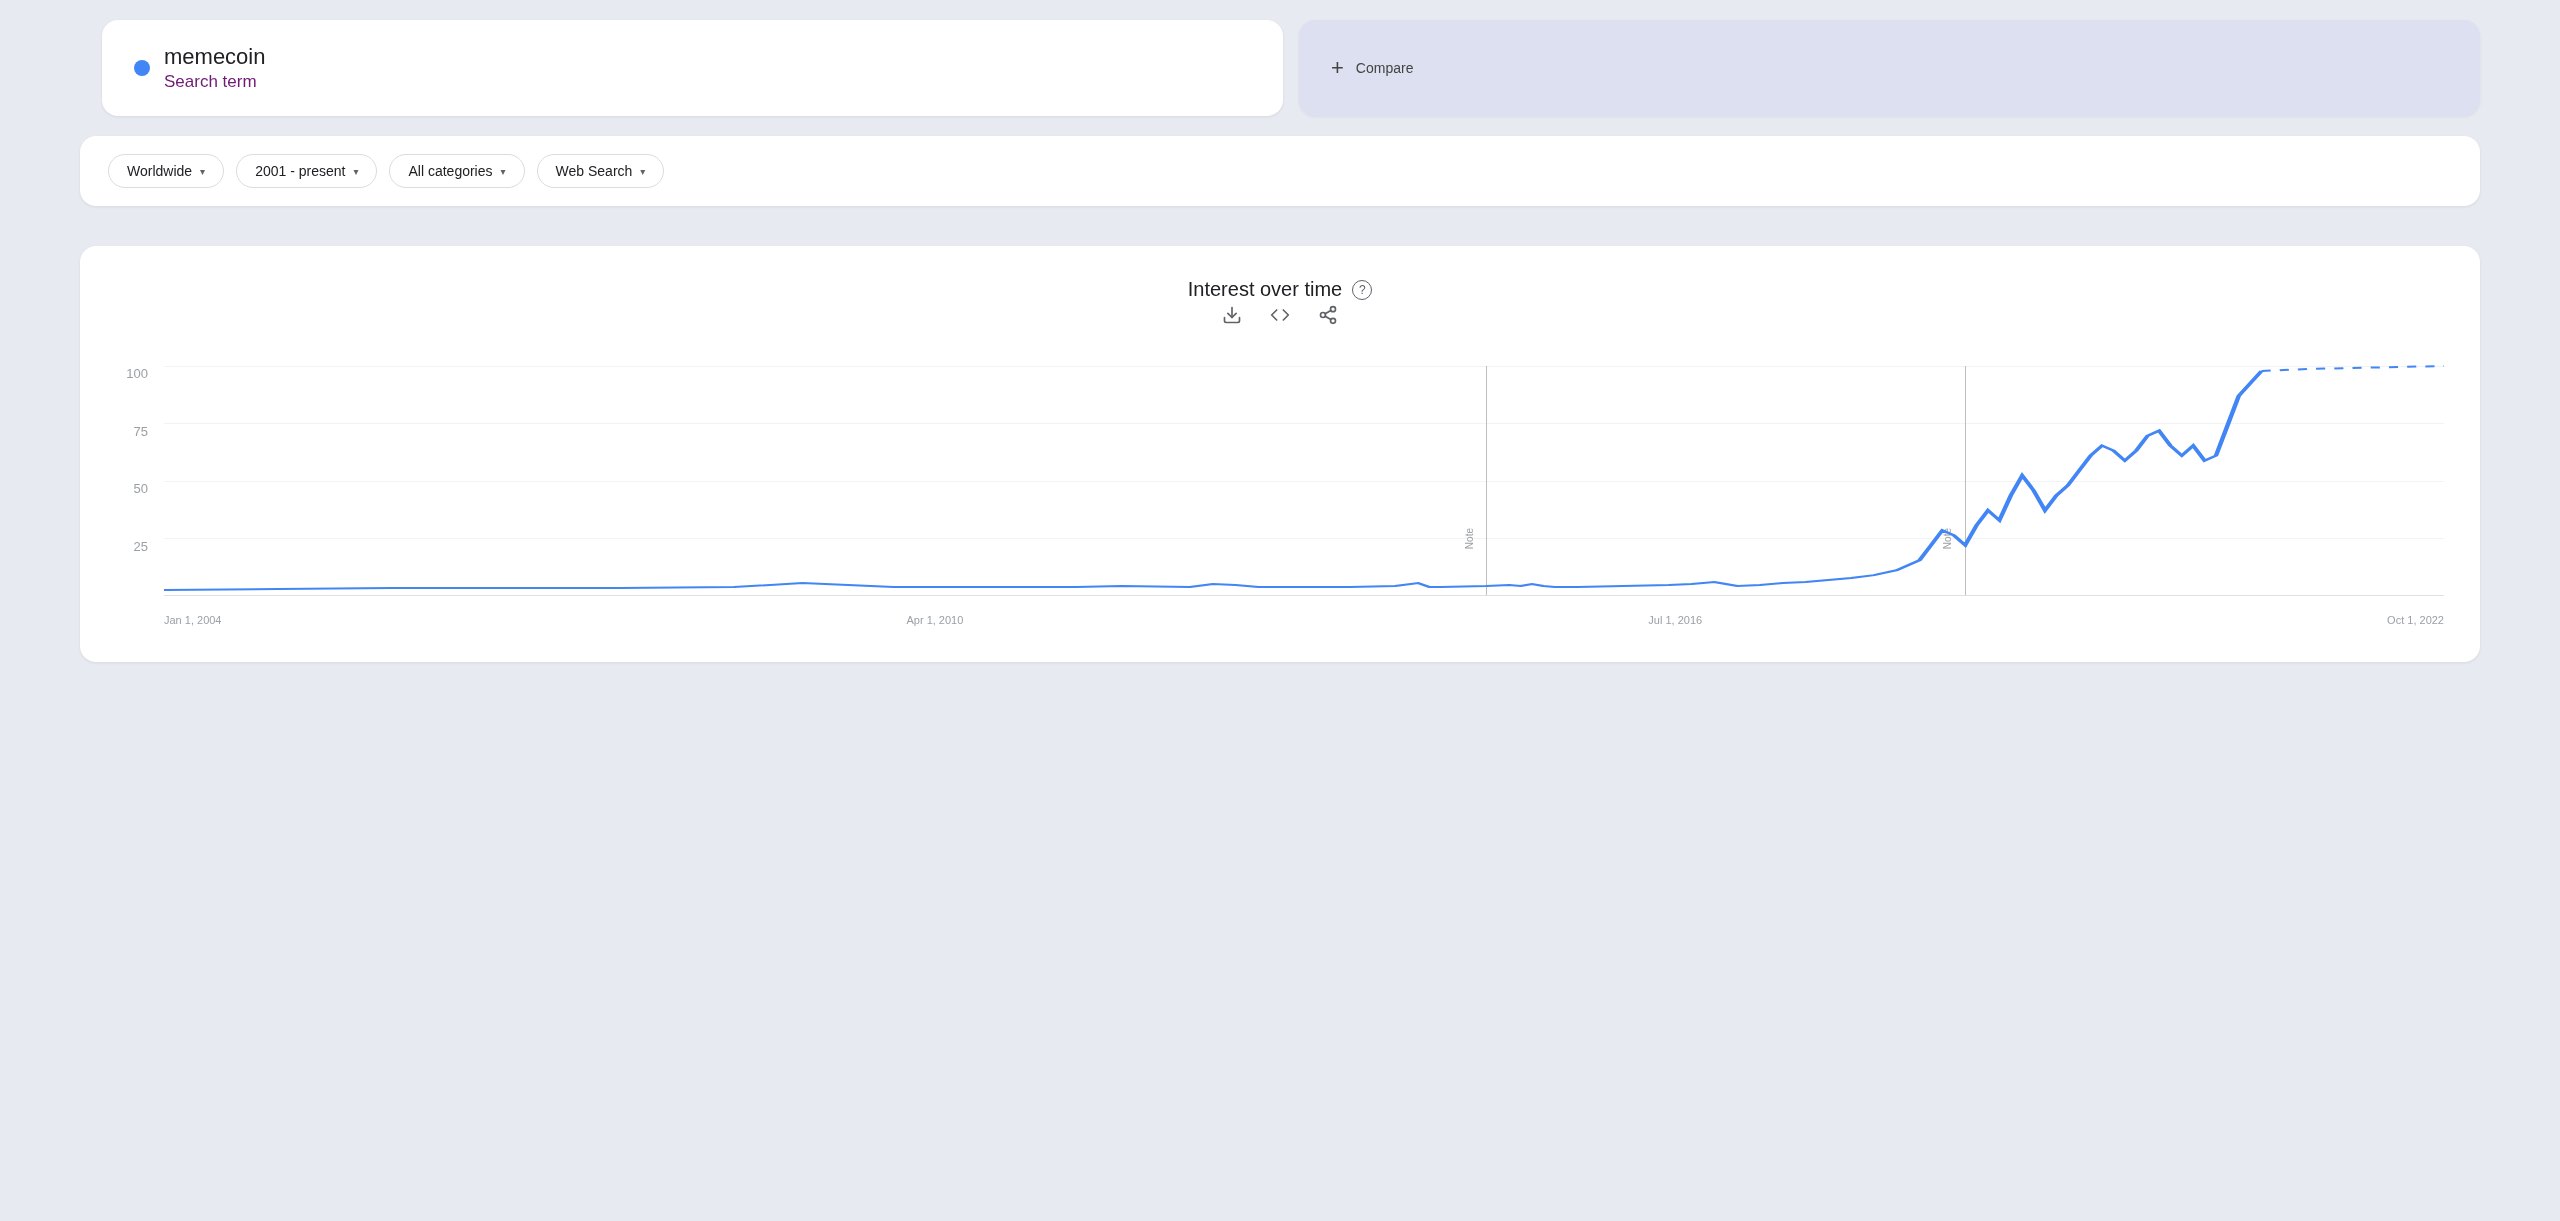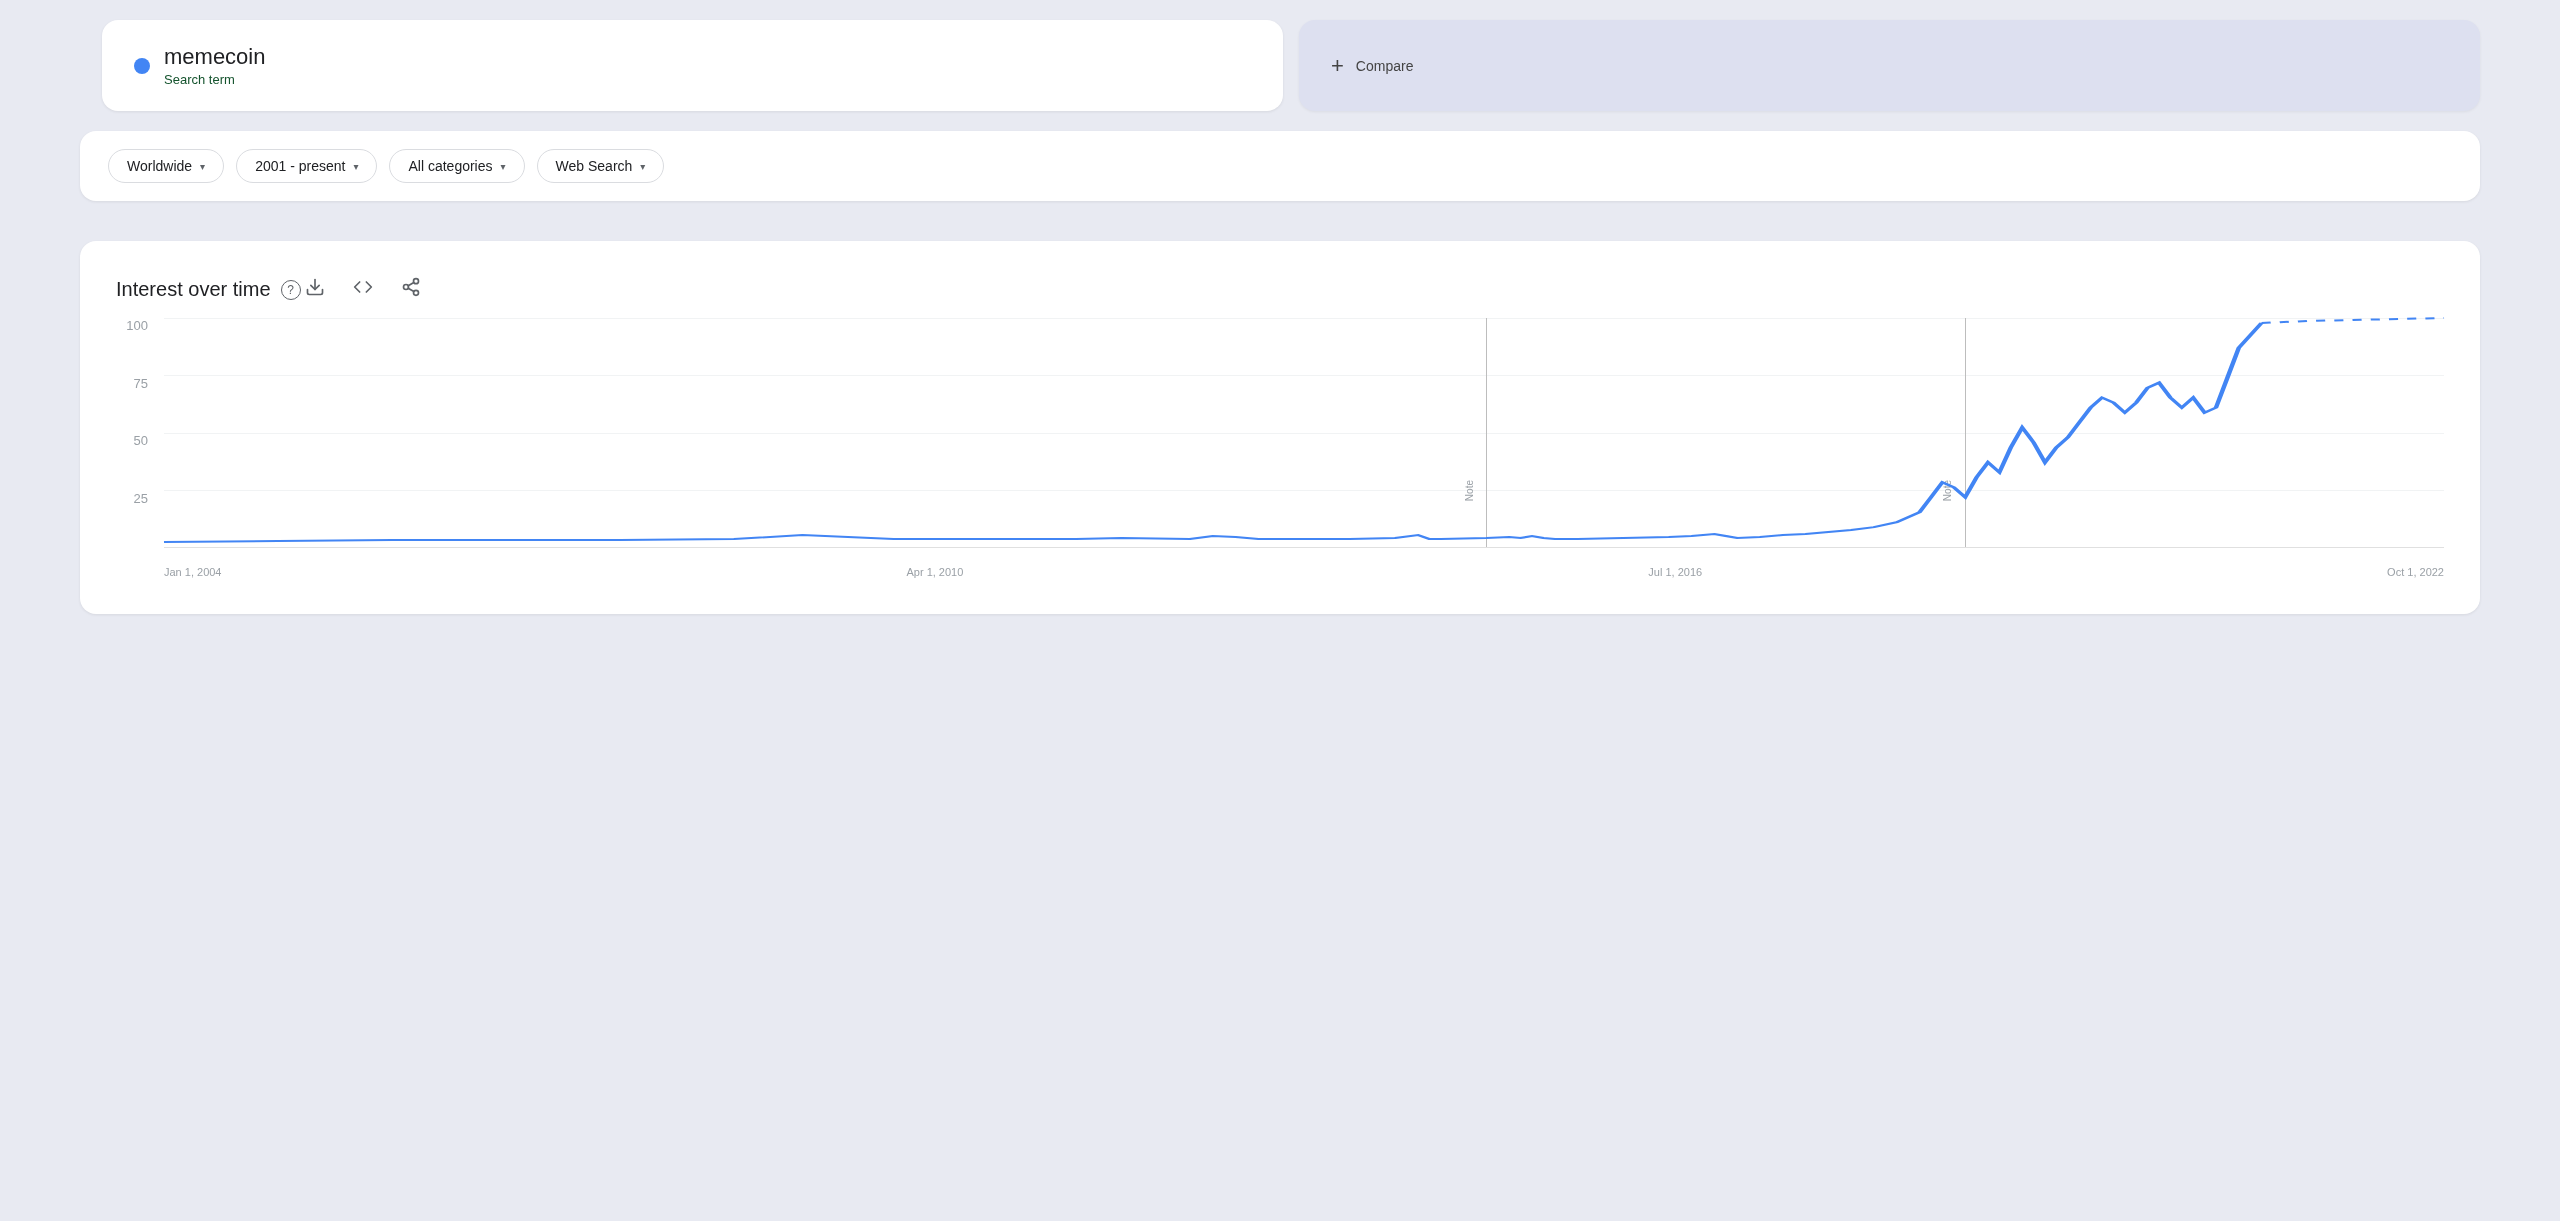--- a/index.html
+++ b/index.html
@@ -36,22 +36,22 @@
       flex-shrink: 0;
     }
 
     .search-term-text h2 {
       font-size: 22px;
       font-weight: 500;
       color: #202124;
     }
 
     .search-term-text p {
-      font-size: 13px;
-      color: #14532d;
+      font-size: 17px;
+      color: #701a75;
       margin-top: 2px;
     }
 
     .compare-card {
       background: #dde0f0;
       border-radius: 16px;
       padding: 24px 32px;
       flex: 1;
       display: flex;
       align-items: center;
@@ -104,21 +104,23 @@
     .chart-card {
       background: #fff;
       border-radius: 16px;
       padding: 32px 36px 36px;
       box-shadow: 0 1px 3px rgba(0,0,0,0.08);
     }
 
     .chart-header {
       display: flex;
       align-items: center;
-      margin-bottom: 12px;
+      justify-content: space-between;
+      margin-bottom: 32px;
+      flex-direction: column;
     }
 
     .chart-title-area {
       display: flex;
       align-items: center;
       gap: 10px;
     }
 
     .chart-title {
       font-size: 20px;

